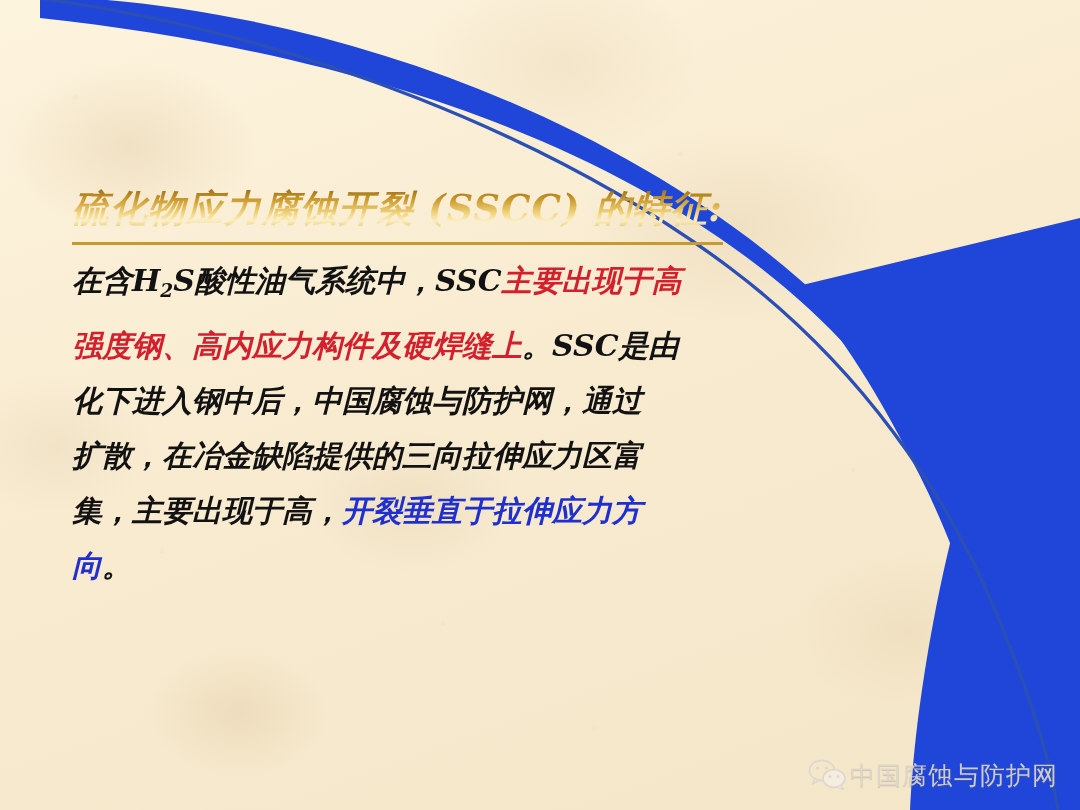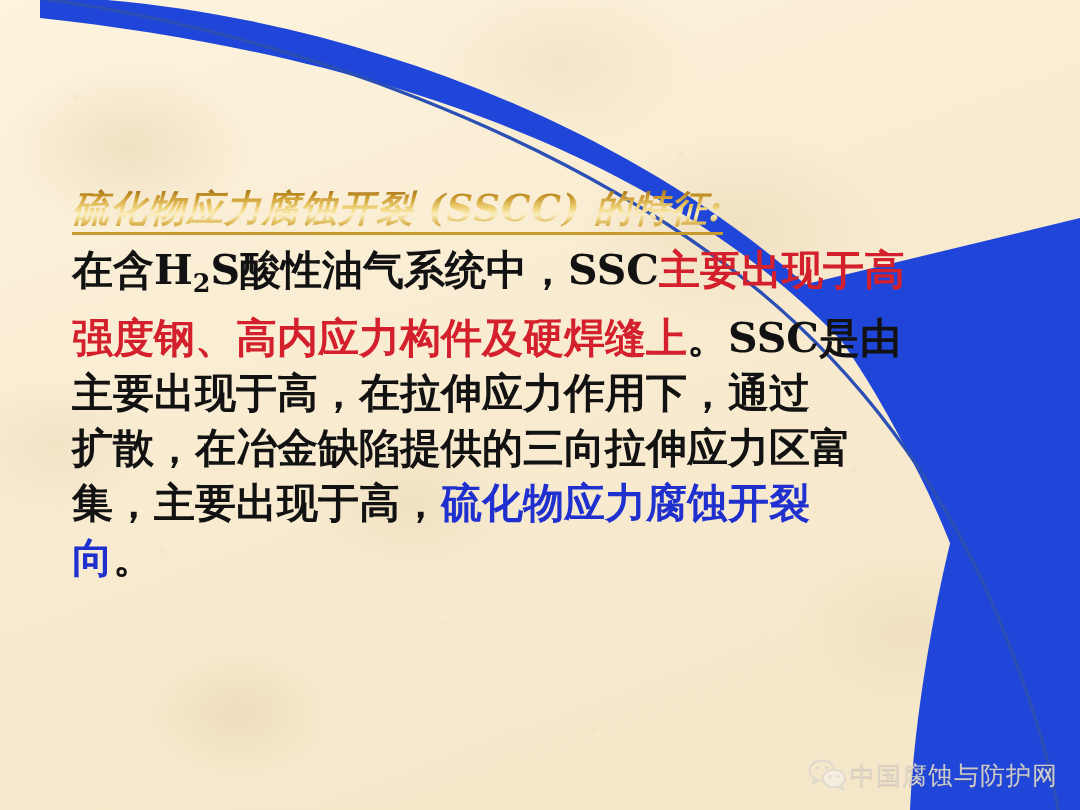--- a/index.html
+++ b/index.html
@@ -71,21 +71,21 @@
 
   .title-line {
     font-family: "DejaVu Serif", serif;
     font-size: 37px;
     font-weight: bold;
     font-style: italic;
     line-height: 44px;
     letter-spacing: 1px;
     white-space: nowrap;
     display: inline-block;
-    padding-bottom: 2px;
+    padding-bottom: 12px;
     border-bottom: 3px solid #c79a2e;
     background-image: linear-gradient(to bottom,
         #8d6415 0%,
         #c79428 22%,
         #f0d37a 48%,
         #fbeec0 62%,
         #e0bb59 80%,
         #b8892a 100%);
     -webkit-background-clip: text;
     background-clip: text;
@@ -93,26 +93,27 @@
     -webkit-text-fill-color: transparent;
     text-shadow: none;
   }
 
   .body-block {
     margin-top: 8px;
   }
 
   .body-line {
     font-family: "DejaVu Serif", serif;
-    font-size: 41px;
+    font-size: 30px;
     font-weight: bold;
     line-height: 55px;
     white-space: nowrap;
     color: #111111;
     letter-spacing: 0px;
+    font-style: italic;
   }
   .body-line .seg-black { color: #121212; }
   .body-line .seg-red   { color: #d4202c; }
   .body-line .seg-blue  { color: #2030cf; }
 
   .sub {
     font-size: 0.62em;
     vertical-align: -0.32em;
     font-weight: bold;
     letter-spacing: 0;
@@ -199,23 +200,23 @@
              C 1030,694 1050,760 1058,810"></path>
   </svg>
 
   <div class="content">
 
     <div class="title-line">硫化物应力腐蚀开裂 (SSCC) 的特征:</div>
 
     <div class="body-block">
       <div class="body-line"><span class="seg-black">在含</span><span class="seg-black latin">H</span><span class="seg-black sub">2</span><span class="seg-black latin">S</span><span class="seg-black">酸性油气系统中，</span><span class="seg-black latin">SSC</span><span class="seg-red">主要出现于高</span></div>
       <div class="body-line"><span class="seg-red">强度钢、高内应力构件及硬焊缝上</span><span class="seg-black">。</span><span class="seg-black latin">SSC</span><span class="seg-black">是由</span></div>
-      <div class="body-line"><span class="seg-black">主要出现于高，在拉伸应力作用下，</span><span class="seg-black">通过</span></div>
+      <div class="body-line"><span class="seg-black">化下进入钢中后，中国腐蚀与防护网，</span><span class="seg-black">通过</span></div>
       <div class="body-line"><span class="seg-black">扩散，在冶金缺陷提供的三向拉伸应力区富</span></div>
-      <div class="body-line"><span class="seg-black">集，主要出现于高，</span><span class="seg-blue">硫化物应力腐蚀开裂</span></div>
+      <div class="body-line"><span class="seg-black">集，主要出现于高，</span><span class="seg-blue">开裂垂直于拉伸应力方</span></div>
       <div class="body-line"><span class="seg-blue">向</span><span class="seg-black">。</span></div>
     </div>
 
   </div>
 
   <div class="watermark">
     <svg class="wm-icon" viewBox="0 0 44 34">
       <g fill="none" stroke="#ded8ce" stroke-width="1.8">
         <ellipse cx="16" cy="12.5" rx="12.5" ry="10"></ellipse>
         <path d="M 9,20.5 L 6.5,26 L 12.5,22.5" stroke-linejoin="round"></path>

